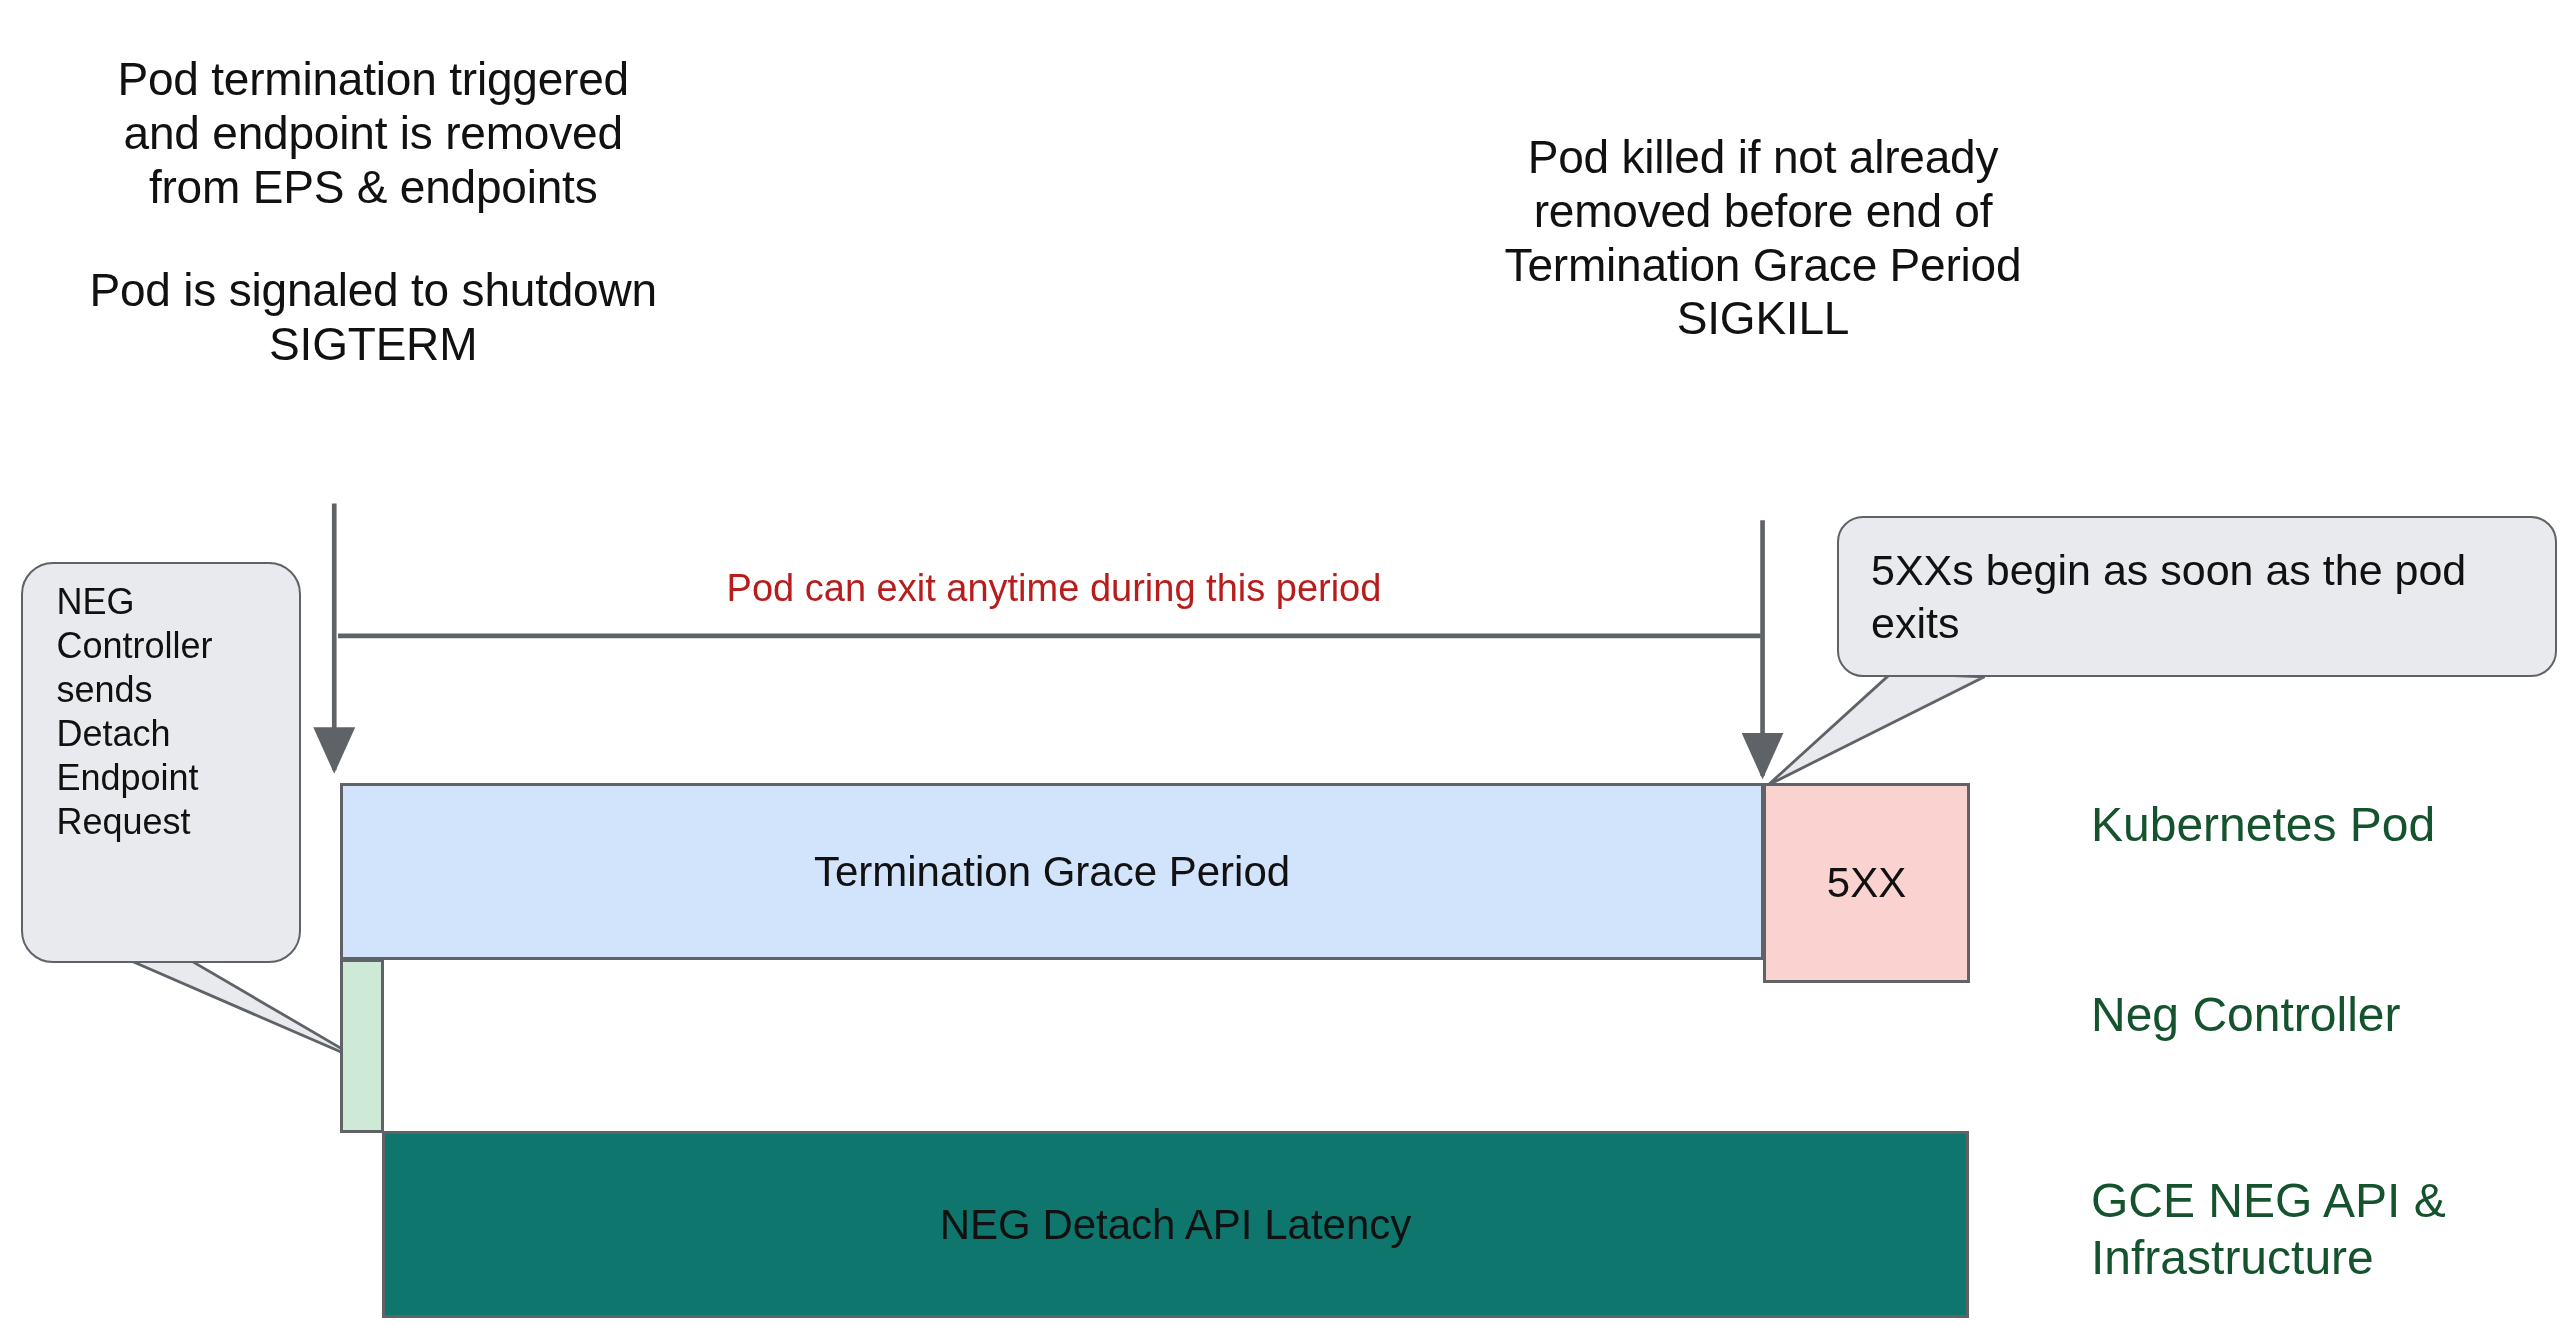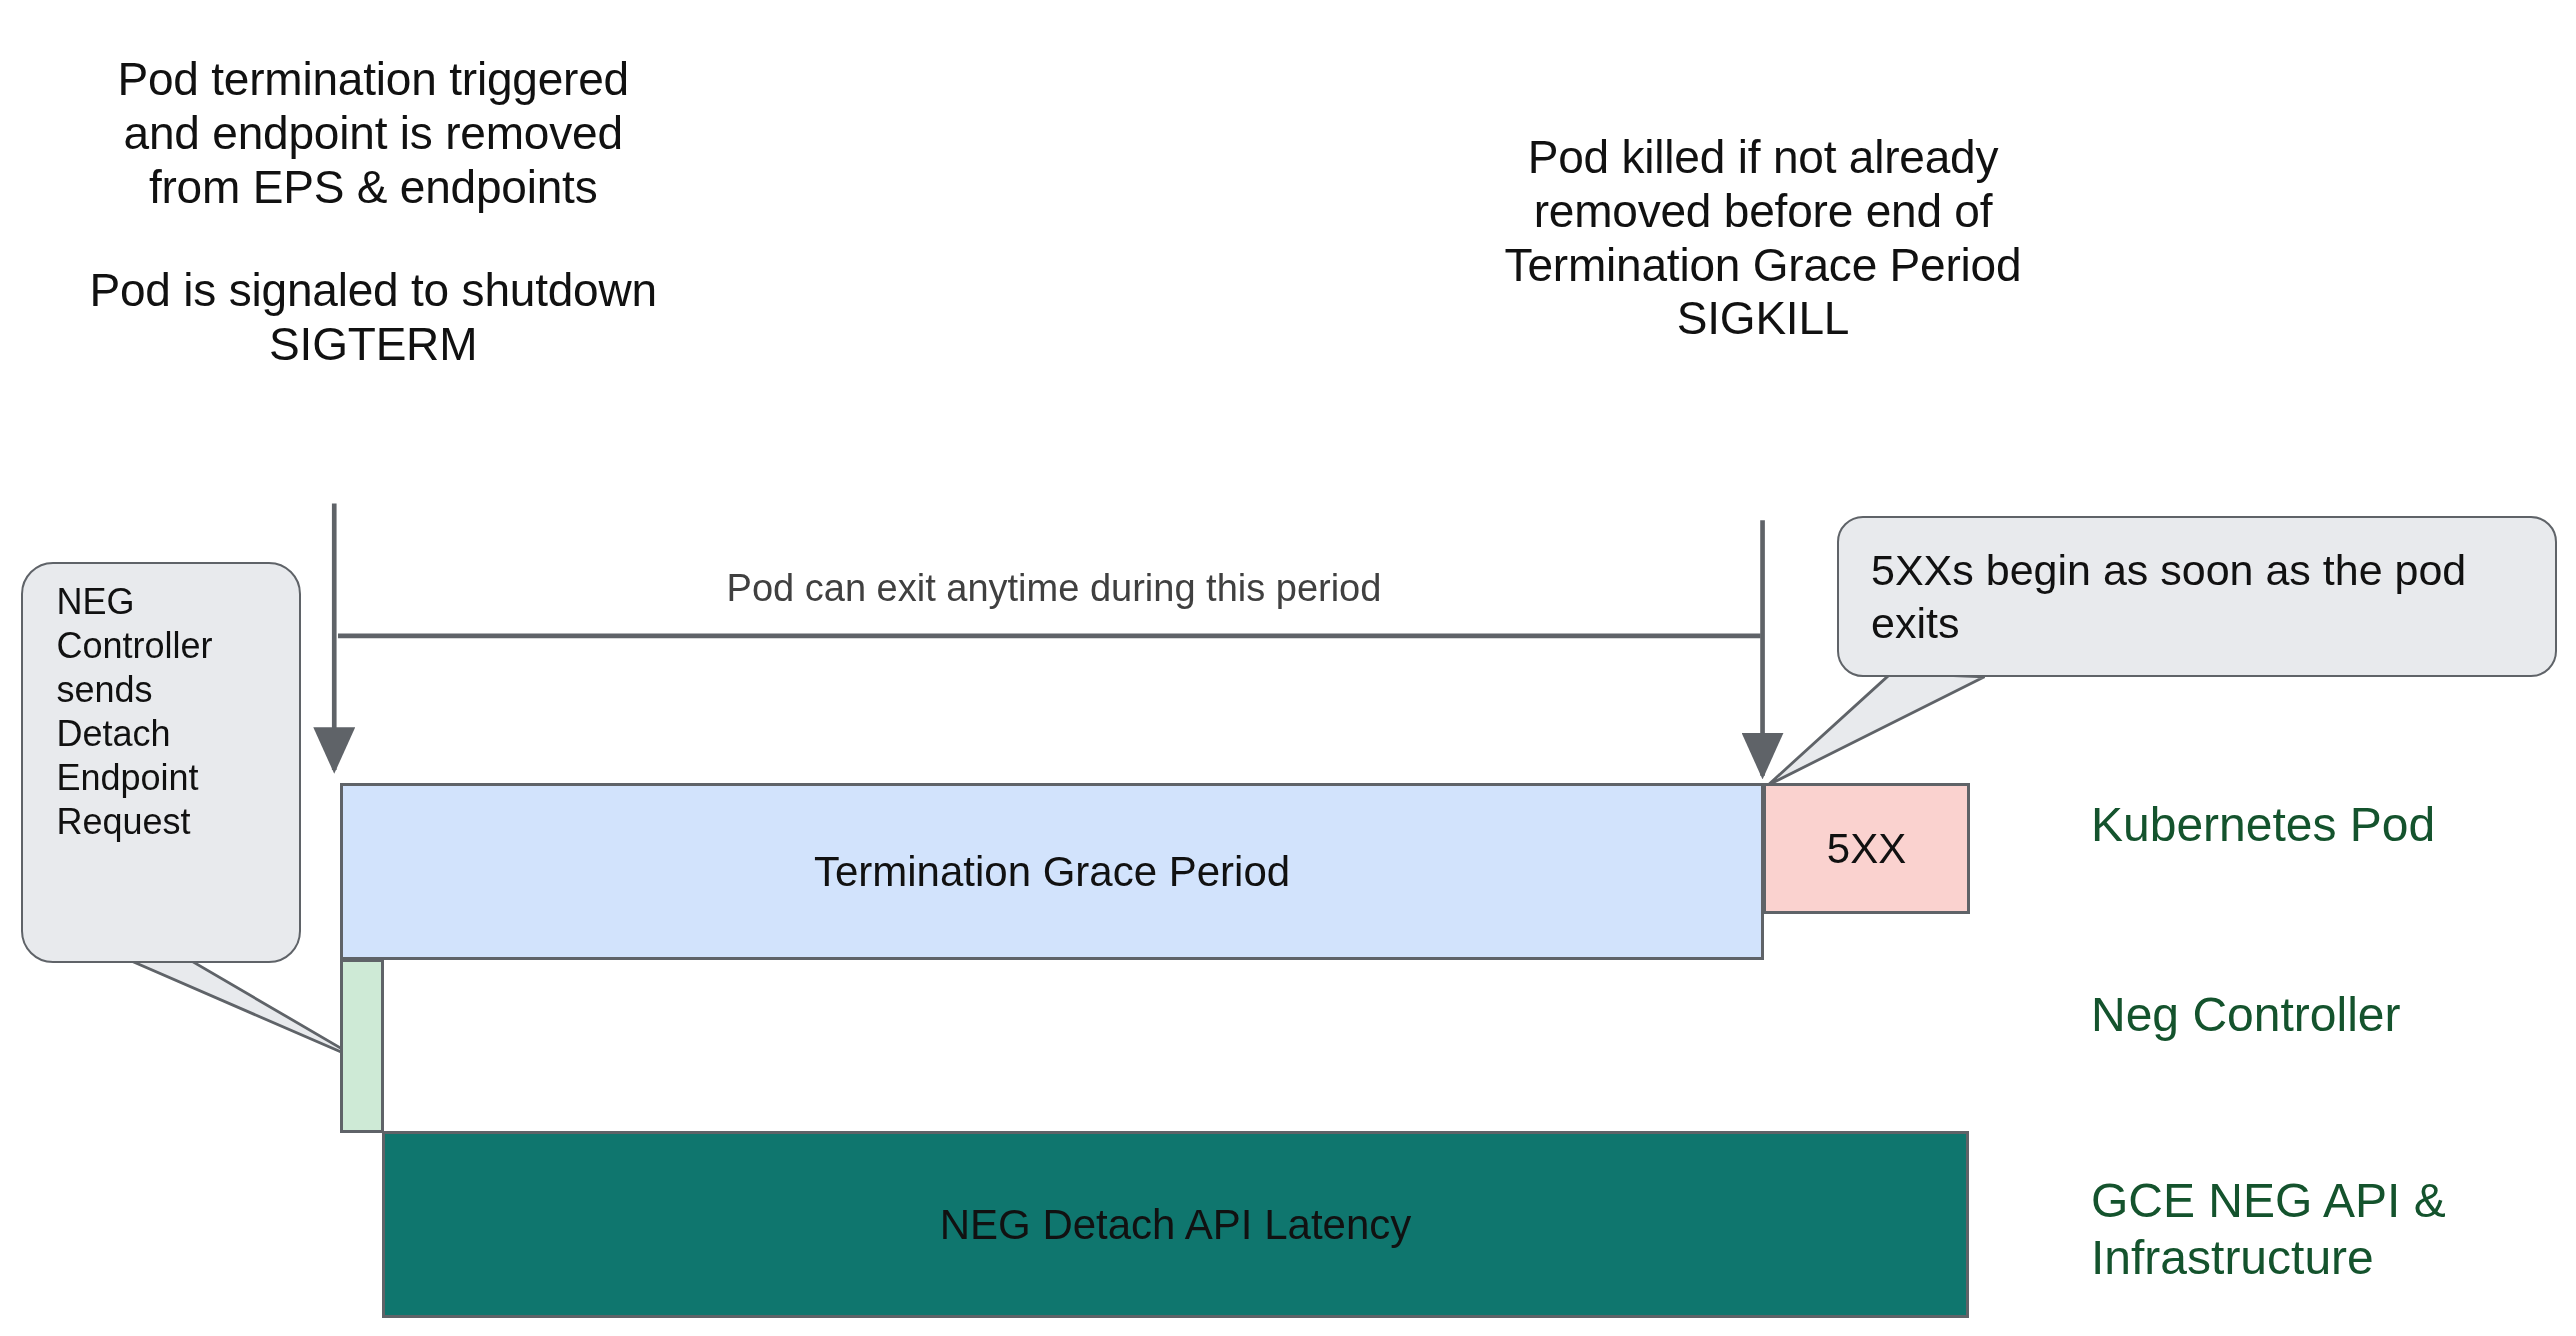--- a/index.html
+++ b/index.html
@@ -26,39 +26,39 @@
   #annot-left-1{left:18.7px;  top:17px;  width:709px;margin-top:36px;}
   #annot-left-2{left:18.7px;  top:264px; width:709px;}
   #annot-right-1{left:1418px;top:131px;width:690px;}
 
   
   #span-label{
     position:absolute;
     left:373px; top:567px; width:1362px;
     text-align:center;
     font-size:38px;
-    color:#404040;
+    color:#b91c1c;
   }
 
   
   #vector{position:absolute;left:0;top:0;width:2576px;height:1336px;}
 
   
   .bar{
     position:absolute;
     box-sizing:border-box;
     border:3.7px solid #5f6368;
     display:flex;
     align-items:center;
     justify-content:center;
     font-size:42px;
     color:#111111;
   }
   #bar-tgp{left:340px; top:783px;  width:1424px; height:177px; background:#d2e3fc;}
-  #bar-5xx{left:1763px;top:783px;  width:207px;  height:131px; background:#fad2cf;}
+  #bar-5xx{left:1763px;top:783px;  width:207px;  height:200px; background:#fad2cf;}
   #bar-neg{left:340px; top:959px; width:44px;   height:174px; background:#ceead6;}
   #bar-api{left:382px; top:1131px; width:1587px; height:187px; background:#0f766e;}
 
   
   .lane-label{
     position:absolute;
     font-size:48px;
     line-height:1.18;
     color:#14532d;
     white-space:pre-line;

